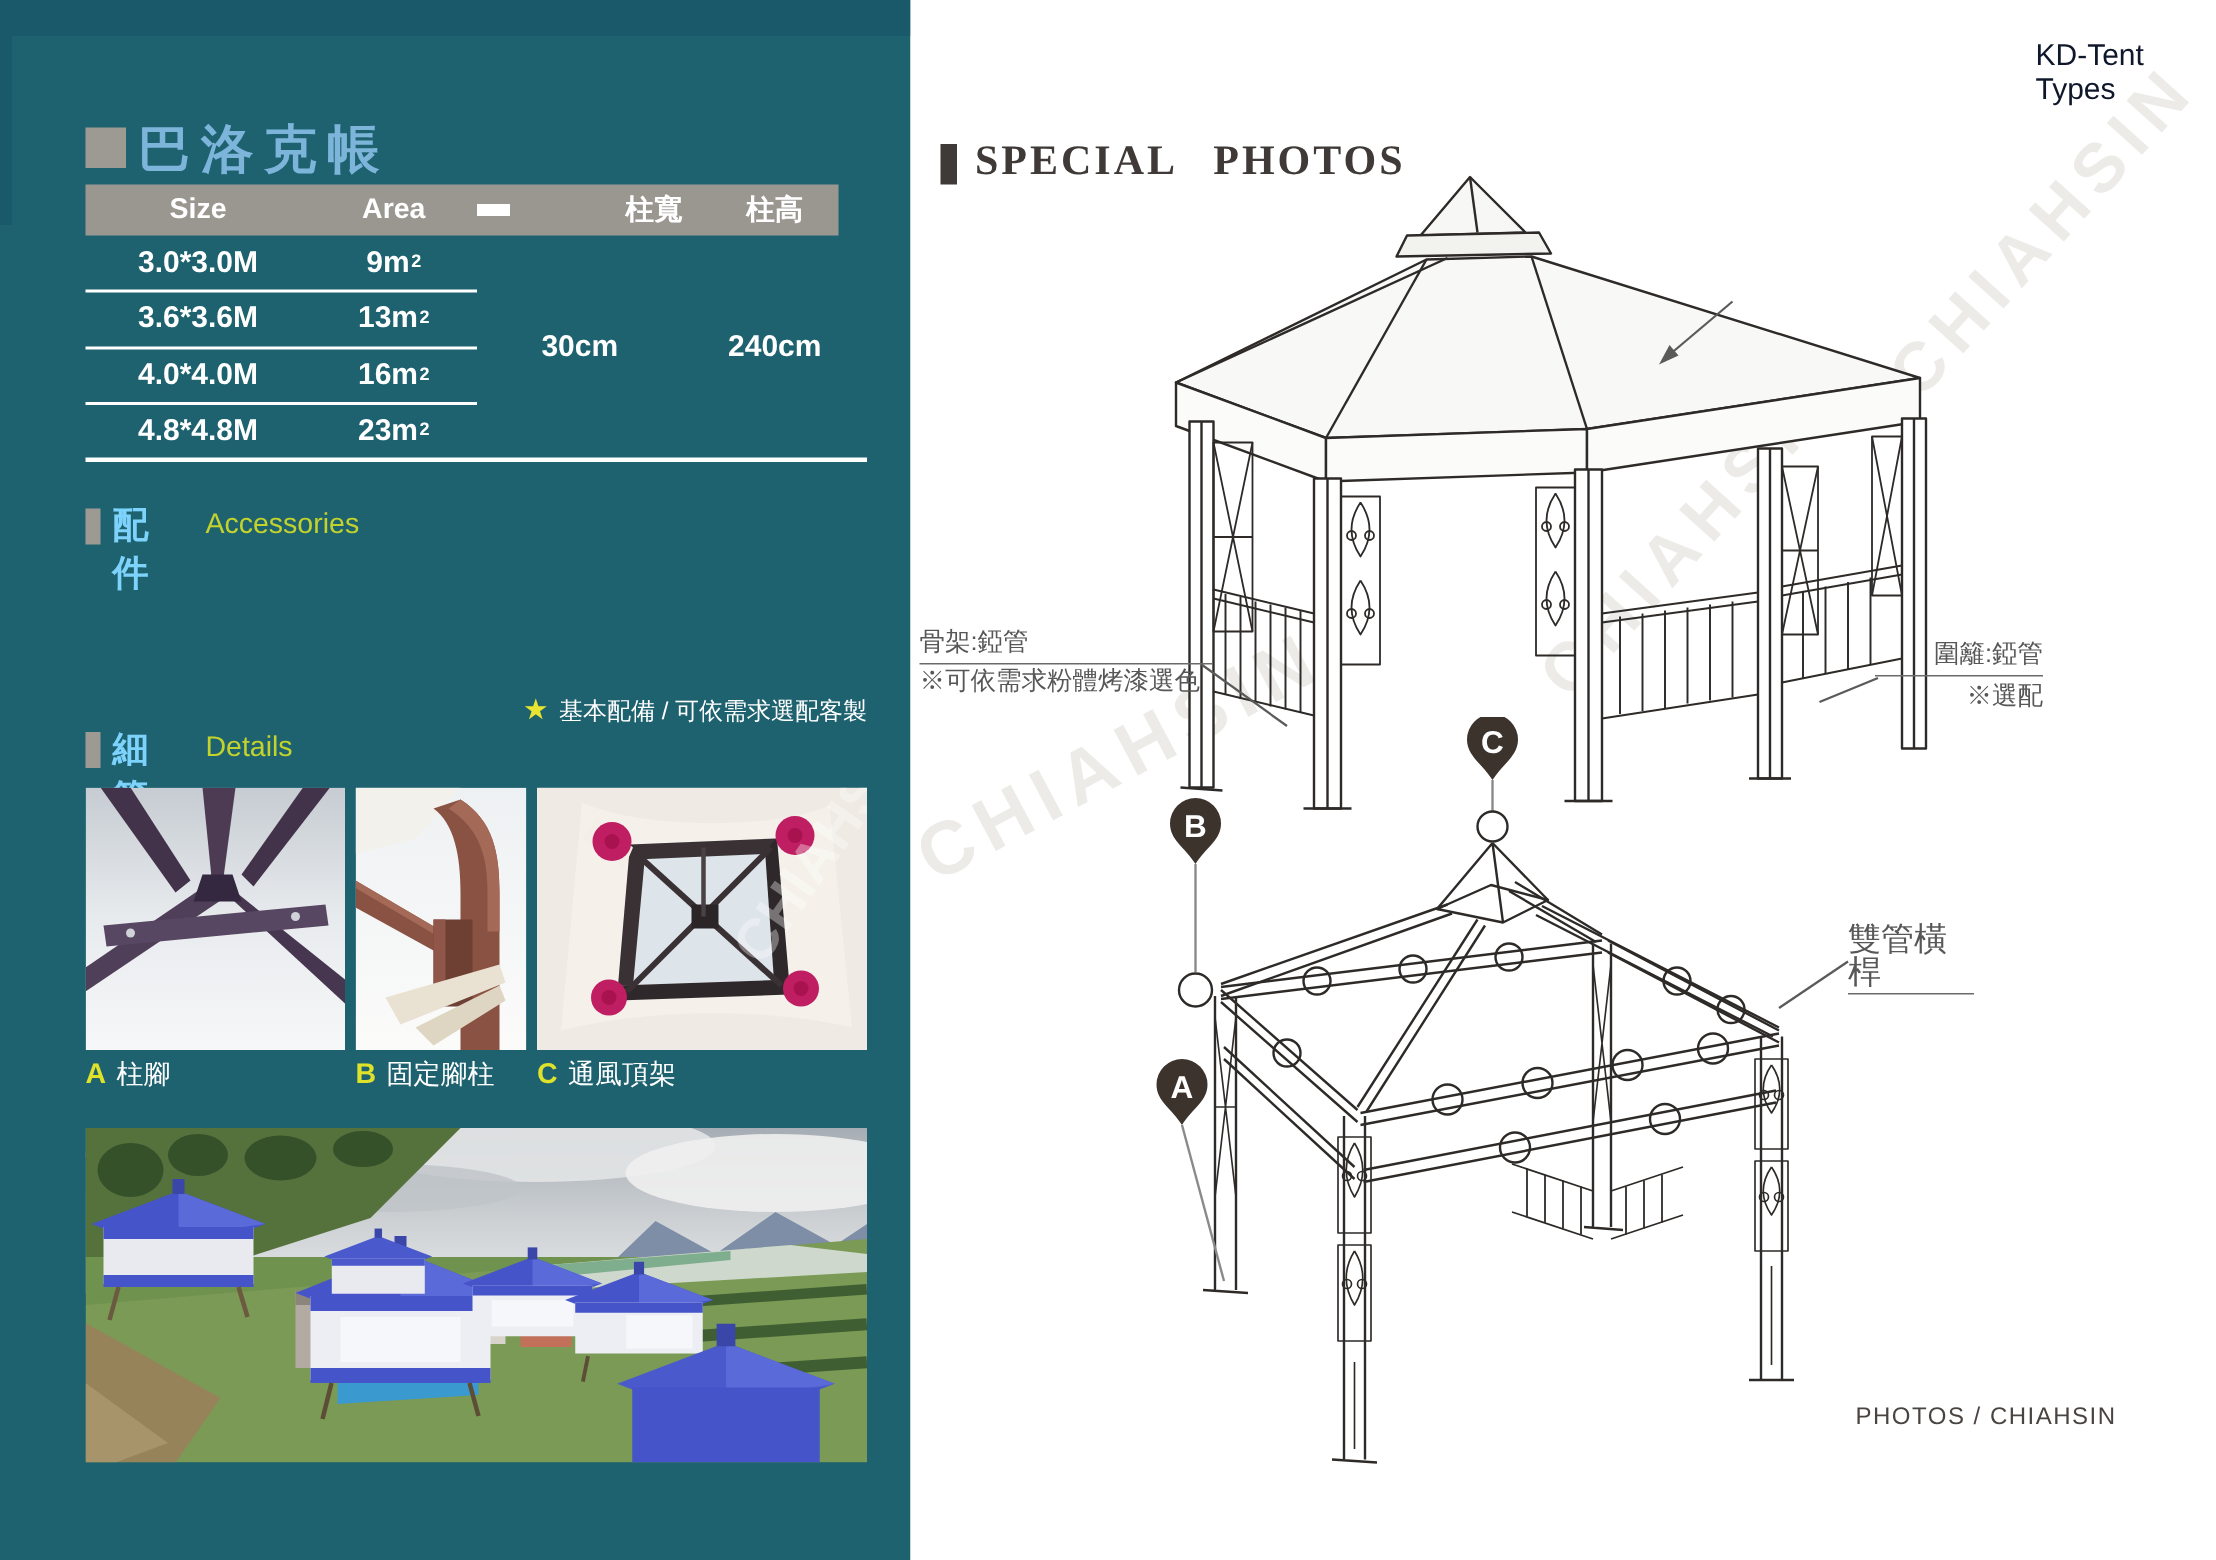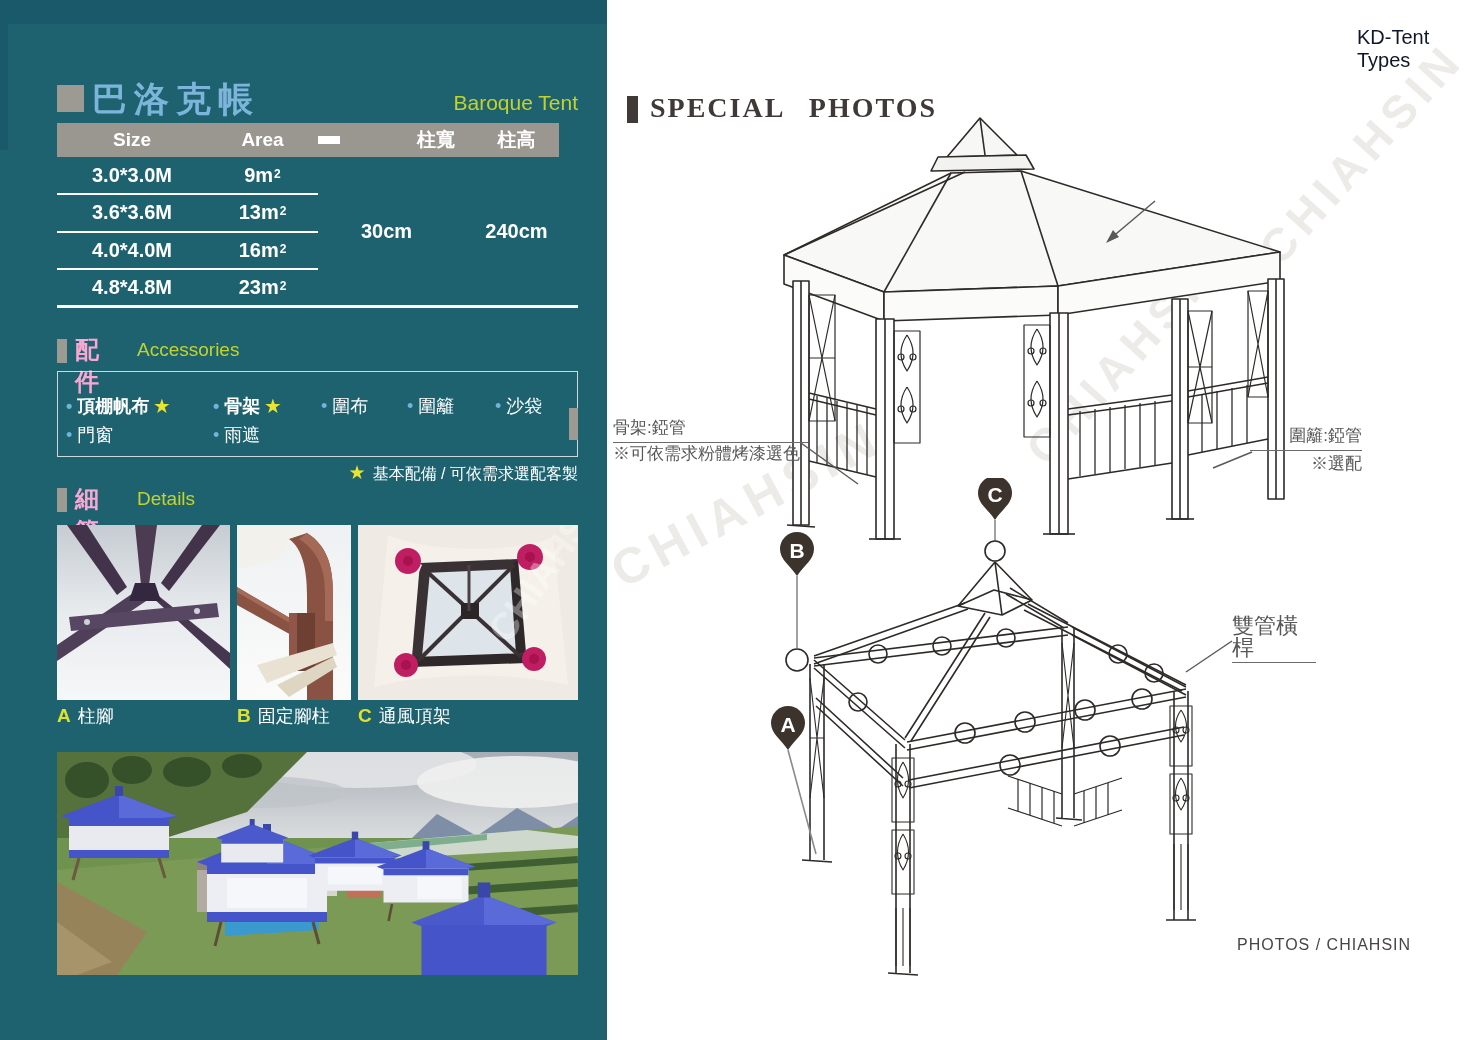--- a/index.html
+++ b/index.html
@@ -27,21 +27,21 @@
   .tcell sup{font-size:12px;margin-left:1px;transform:translateY(-2px);}
   .rowsep{position:absolute;left:0;width:261px;height:2px;background:#ffffff;}
   .s0{top:36px;} .s1{top:74px;} .s2{top:111px;}
   .tbottom{position:absolute;left:0;top:148px;width:521px;height:3px;background:#ffffff;}
   .merged{position:absolute;top:0;height:148px;display:flex;align-items:center;justify-content:center;}
   .m3{left:261px;width:137px;} .m4{left:398px;width:123px;}
 
   
   .sec-head{position:absolute;left:57px;height:28px;}
   .sec-bar{position:absolute;left:0;top:3px;width:10px;height:24px;background:#9d9a94;}
-  .sec-zh{position:absolute;left:18px;top:-2px;font-size:24px;font-weight:bold;color:#f9a8d4;letter-spacing:3px;}
+  .sec-zh{position:absolute;left:18px;top:-2px;font-size:24px;font-weight:bold;color:#7dd3fc;letter-spacing:3px;}
   .sec-en{position:absolute;left:80px;top:3px;font-size:19px;color:#c3d32c;}
 
   
   .acc-box{position:absolute;left:57px;top:371px;width:519px;height:84px;border:1px solid rgba(235,240,240,0.85);}
   .acc-item{position:absolute;height:24px;color:#ffffff;font-size:18px;white-space:nowrap;}
   .acc-item:before{content:"•";color:#6db5dc;margin-right:5px;font-size:18px;}
   .acc-bold{font-weight:bold;}
   .acc-star{color:#e9e430;margin-left:5px;font-size:17px;}
   .acc-row1{top:22px;} .acc-row2{top:51px;}
   .acc-x1{left:8px;} .acc-x2{left:155px;} .acc-x3{left:263px;} .acc-x4{left:349px;} .acc-x5{left:437px;}
@@ -87,21 +87,20 @@
 <body>
 
 <div id="page">
 
   <div id="left-panel">
     <div class="top-shade"></div>
     <div class="left-shade"></div>
 
     <div class="title-square"></div>
     <div class="title-zh">巴洛克帳</div>
-    <div class="title-en">Baroque Tent</div>
 
     <div class="thead">
       <div class="tcol c1">Size</div>
       <div class="tcol c2">Area</div>
       <div class="tcol c3">
           <span class="dash-icon"></span>
           <span>柱寬</span>
         </div>
       <div class="tcol c4">柱高</div>
     </div>
@@ -142,30 +141,20 @@
       <div class="merged m4">240cm</div>
       <div class="tbottom"></div>
     </div>
 
     <div class="sec-head" style="top:336px;">
       <div class="sec-bar"></div>
       <div class="sec-zh">配件</div>
       <div class="sec-en">Accessories</div>
     </div>
 
-    <div class="acc-box">
-      <div class="acc-item acc-row1 acc-x1 acc-bold"><span>頂棚帆布</span><span class="acc-star">★</span></div>
-      <div class="acc-item acc-row1 acc-x2 acc-bold"><span>骨架</span><span class="acc-star">★</span></div>
-      <div class="acc-item acc-row1 acc-x3"><span>圍布</span></div>
-      <div class="acc-item acc-row1 acc-x4"><span>圍籬</span></div>
-      <div class="acc-item acc-row1 acc-x5"><span>沙袋</span></div>
-      <div class="acc-item acc-row2 acc-x1"><span>門窗</span></div>
-      <div class="acc-item acc-row2 acc-x2"><span>雨遮</span></div>
-      <div class="acc-tab"></div>
-    </div>
     <div class="acc-note"><span class="star">★</span><span>基本配備 / 可依需求選配客製</span></div>
 
     <div class="sec-head" style="top:485px;">
       <div class="sec-bar"></div>
       <div class="sec-zh">細節</div>
       <div class="sec-en">Details</div>
     </div>
 
     <div class="photo ph-a">
       <svg width="173" height="175" viewBox="0 0 173 175">

